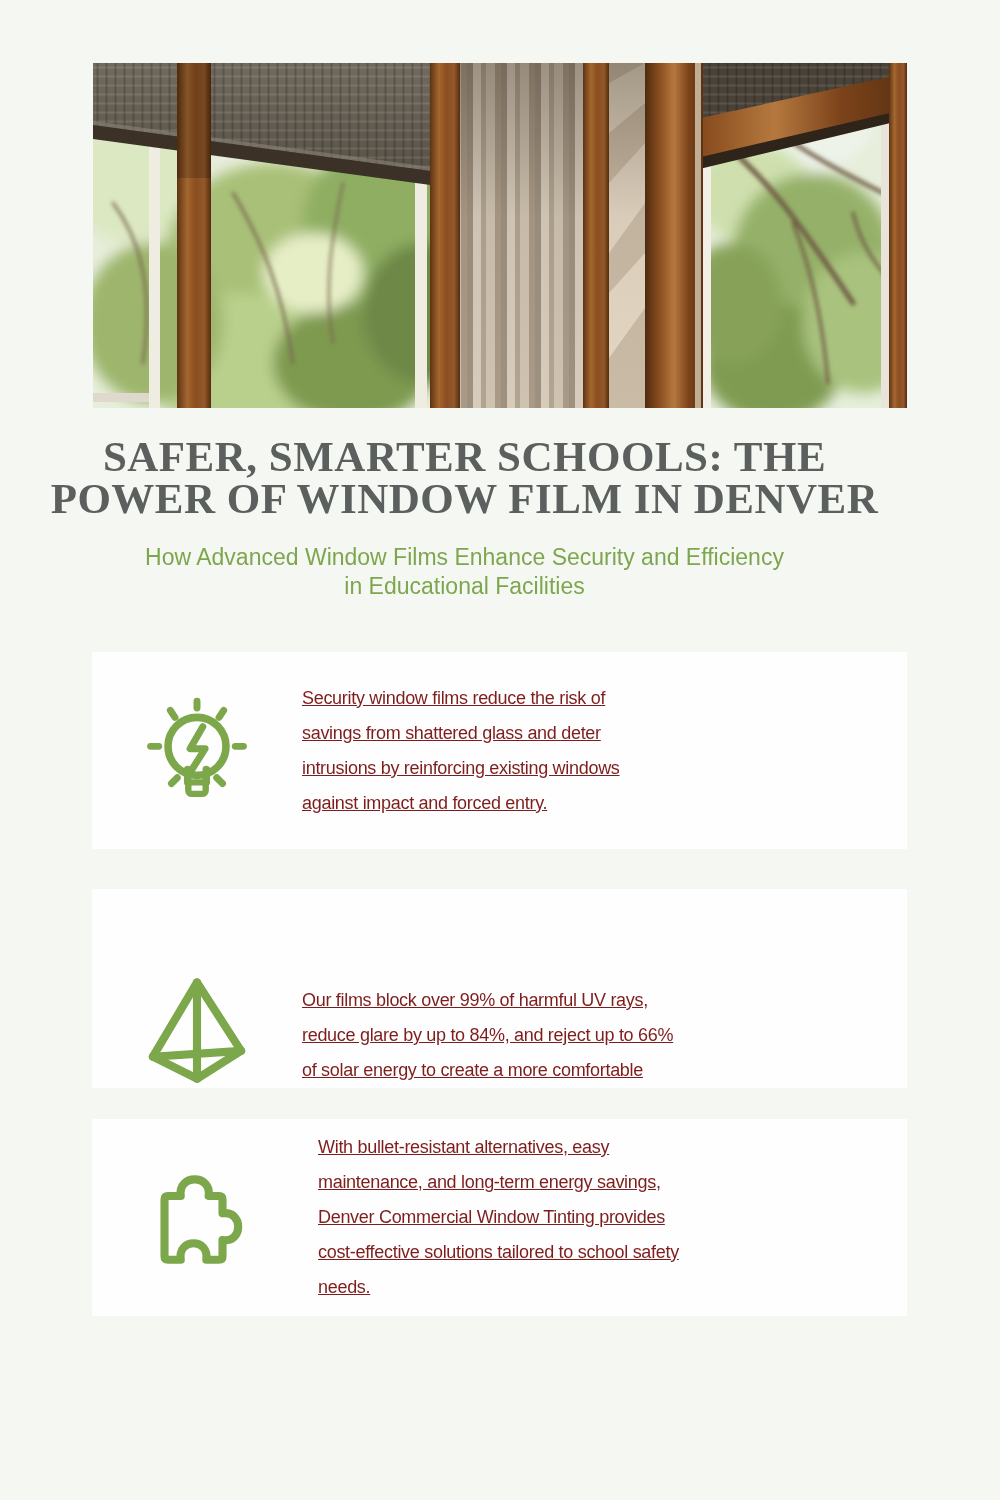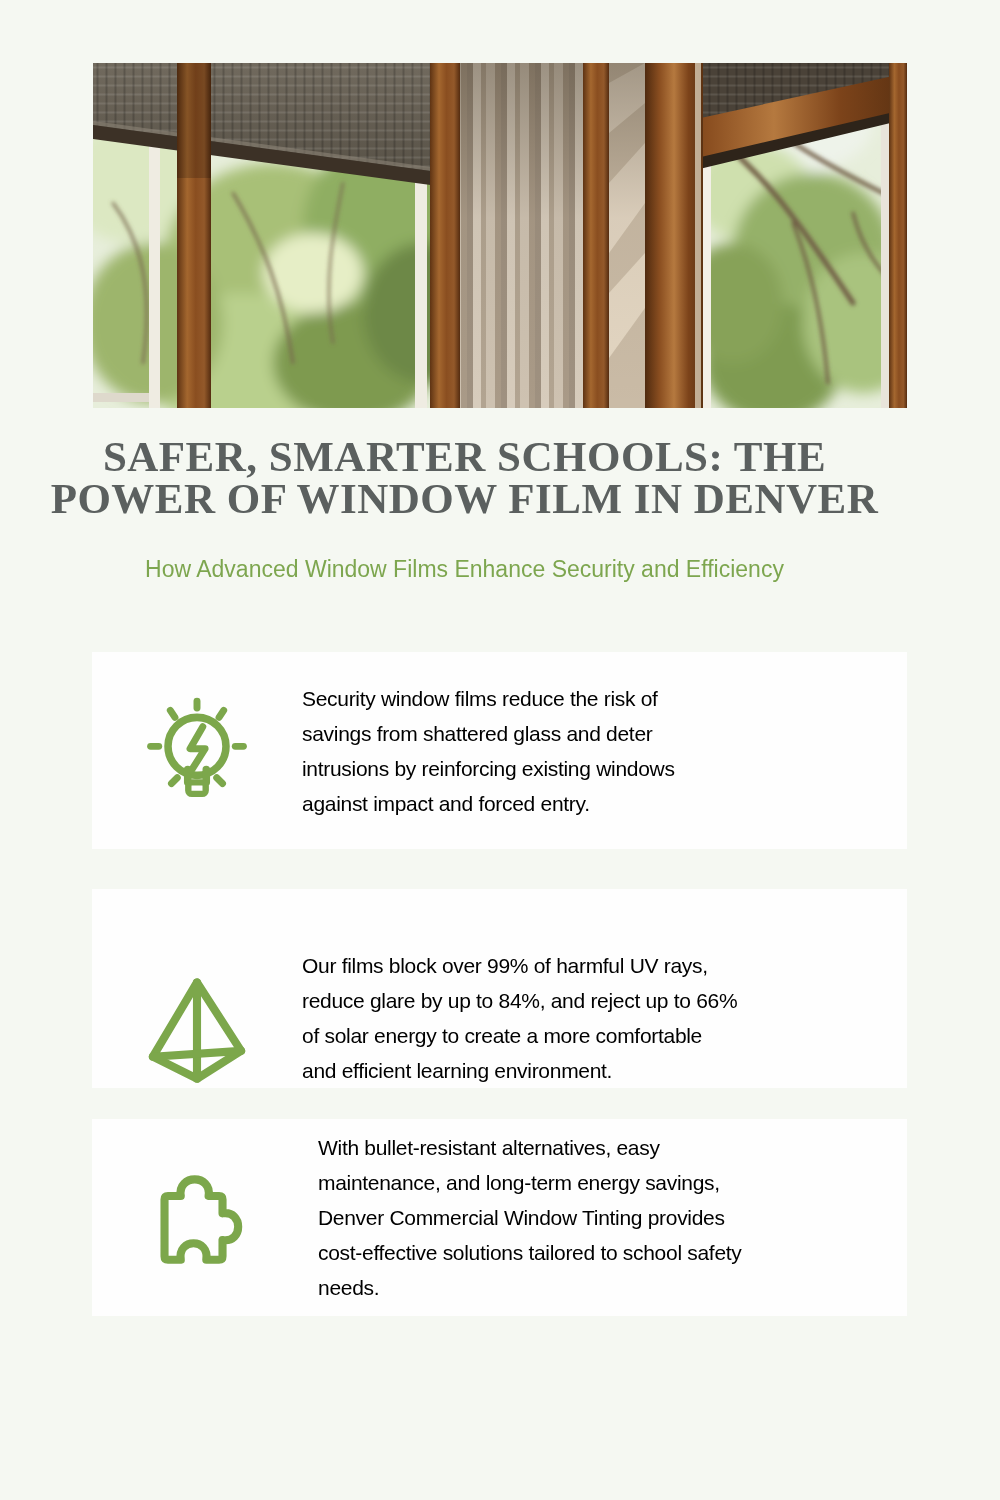--- a/index.html
+++ b/index.html
@@ -38,21 +38,21 @@
     margin: 0;
   }
   .subtitle {
     position: absolute;
     left: 0; right: 0; top: 543px;
     text-align: center;
     font-size: 23px;
     line-height: 29px;
     font-weight: 400;
     color: #7da64f;
-    margin: 12px;
+    margin: 0;
   }
 
   
   .card {
     position: absolute;
     left: 92px;
     width: 815px;
     background: #fefefe;
     display: flex;
     align-items: center;
@@ -64,25 +64,26 @@
   .icon-wrap {
     width: 210px;
     flex: 0 0 210px;
     display: flex;
     justify-content: center;
     align-items: center;
   }
   .icon-wrap svg { width: 116px; height: 116px; display: block; }
 
   .card-text {
-    font-size: 21px;
+    font-size: 18px;
     line-height: 35px;
     letter-spacing: -0.3px;
-    color: #000000;
+    color: #7f1d1d;
     padding-right: 10px;
+    text-decoration: underline;
   }
 </style>
 </head>
 <body>
 
 <div class="page">
 
   <div class="hero">
     <svg viewBox="0 0 814 345" preserveAspectRatio="none" aria-hidden="true">
       <defs>
@@ -199,20 +200,21 @@
     </svg>
   </div>
 
   <h1 class="title">
       <div>SAFER, SMARTER SCHOOLS: THE</div>
       <div>POWER OF WINDOW FILM IN DENVER</div>
     </h1>
 
   <h2 class="subtitle">
       <div>How Advanced Window Films Enhance Security and Efficiency</div>
+      <div>in Educational Facilities</div>
     </h2>
 
   <section class="card card-1">
     <div class="icon-wrap">
       <svg viewBox="0 0 100 100" aria-hidden="true">
         <g fill="none" stroke="#7ca74b" stroke-linecap="round" stroke-linejoin="round">
           <circle cx="50" cy="46" r="25" stroke-width="6.5"></circle>
           <path d="M42 66 L42 77 M58 66 L58 77" stroke-width="6.5"></path>
           <rect x="42.5" y="77" width="15" height="10" rx="3" stroke-width="5.5"></rect>
           <path d="M55 29 L44 48 L57 48 L45 67" stroke-width="6"></path>
@@ -241,21 +243,20 @@
           <path d="M50 9 L12 73 L50 92 L88 68 Z"></path>
           <path d="M50 9 L50 92"></path>
           <path d="M12 73 L88 68"></path>
         </g>
       </svg>
     </div>
     <div class="card-text">
         <div>Our films block over 99% of harmful UV rays,</div>
         <div>reduce glare by up to 84%, and reject up to 66%</div>
         <div>of solar energy to create a more comfortable</div>
-        <div>and efficient learning environment.</div>
       </div>
   </section>
 
   <section class="card card-3">
     <div class="icon-wrap">
       <svg viewBox="0 0 100 100" aria-hidden="true">
         <path fill="none" stroke="#7ca74b" stroke-width="7" stroke-linejoin="round" stroke-linecap="round" d="M25 31 L36 31 C33 12, 63 12, 60 31 L69 31 Q72 31 72 34 L72 46 C90 43, 90 72, 72 69 L72 83 Q72 86 69 86 L58 86 C61 67, 33 67, 36 86 L25 86 Q22 86 22 83 L22 34 Q22 31 25 31 Z"></path>
       </svg>
     </div>
     <div class="card-text">

